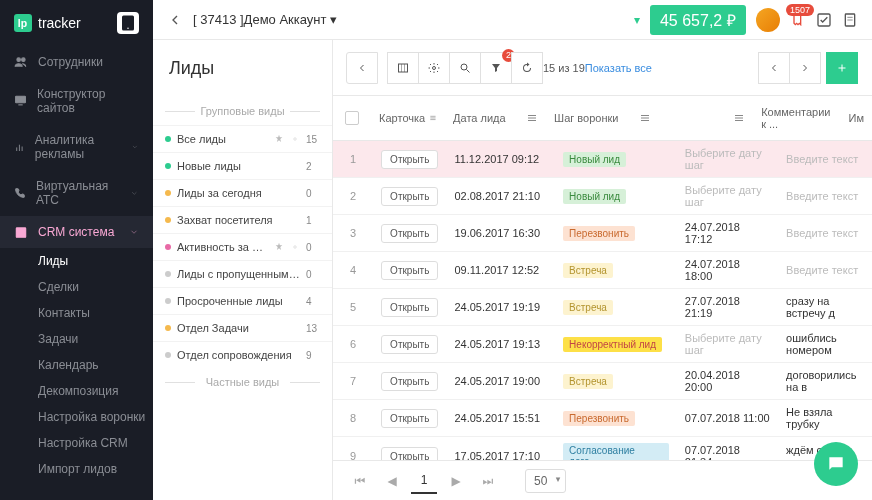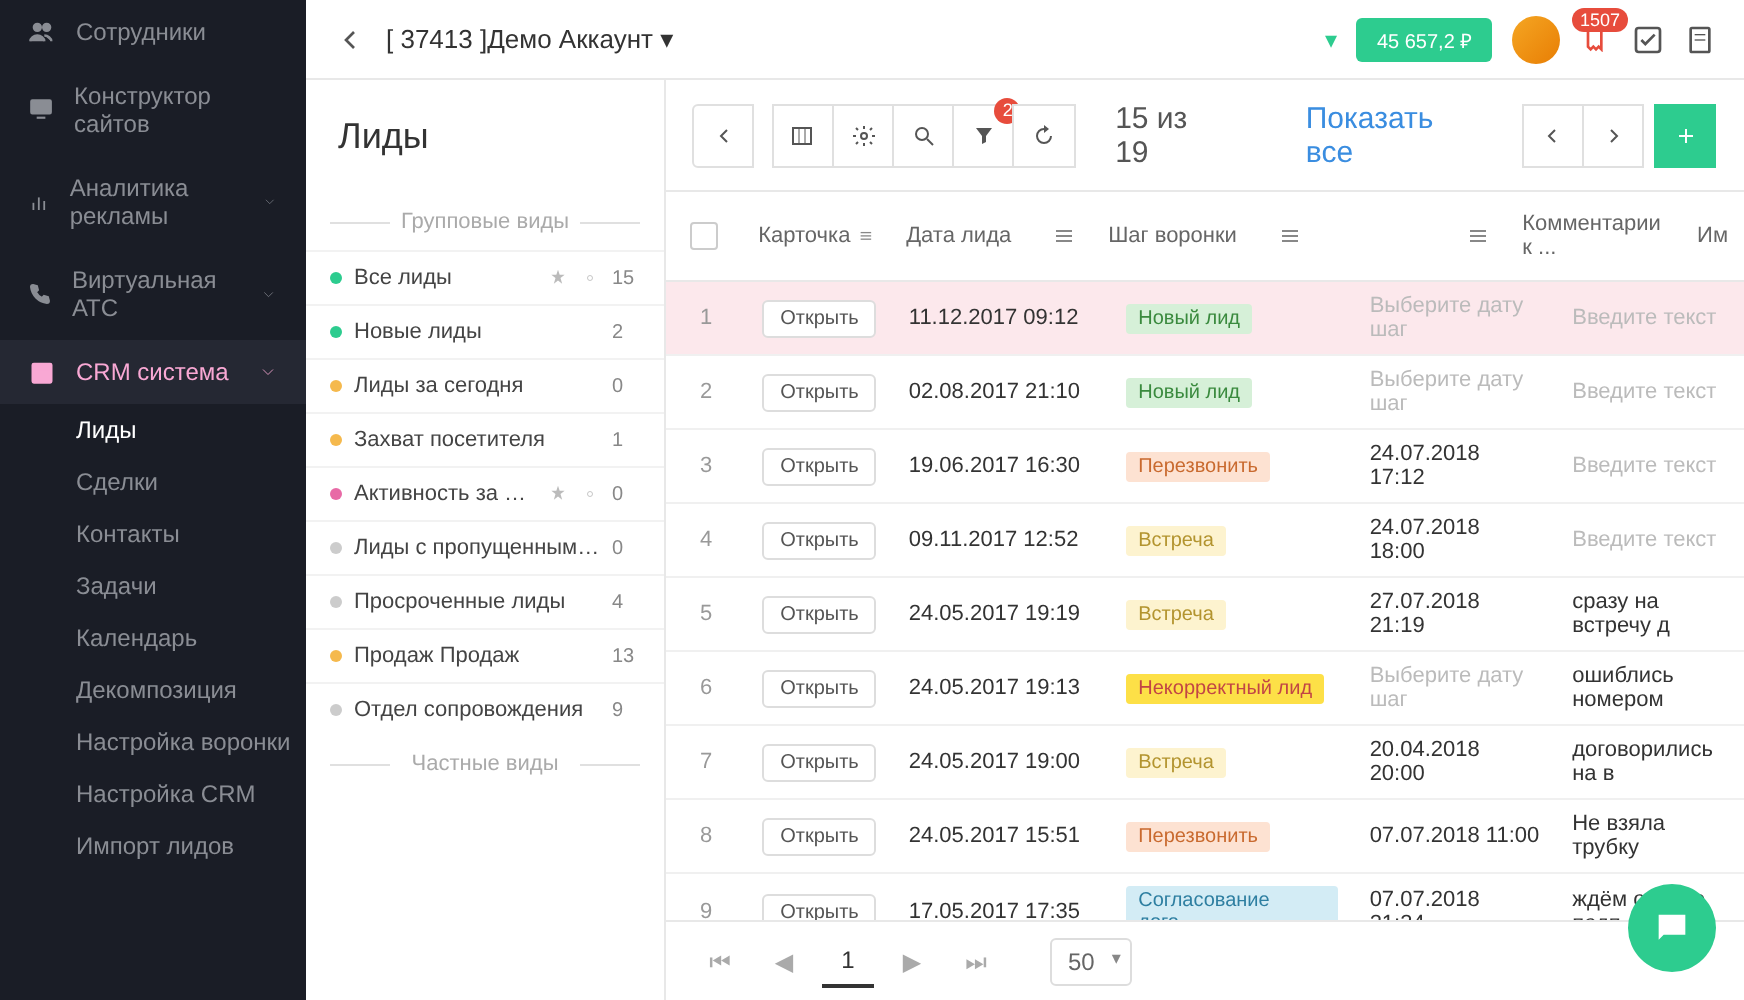--- a/index.html
+++ b/index.html
@@ -14,21 +14,21 @@
 .nav-item .ic{width:14px;fill:currentColor}
 .nav-item .chev{margin-left:auto;width:10px}
 .subnav{padding-left:38px}
 .subnav .sub-item{padding:6px 0;cursor:pointer;color:#8a8d94;font-size:12px}
 .subnav .sub-item.active{color:#fff}
 .main{flex:1;display:flex;flex-direction:column;overflow:hidden}
 .topbar{height:40px;border-bottom:1px solid #e8e8e8;display:flex;align-items:center;padding:0 14px;gap:10px}
 .topbar .back{cursor:pointer}
 .topbar .acct{font-size:13px;color:#333}
 .topbar .spacer{flex:1}
-.balance{background:#2dcc8f;color:#fff;padding:4px 10px;border-radius:3px;font-size:10px;font-weight:500}
+.balance{background:#2dcc8f;color:#fff;padding:4px 10px;border-radius:3px;font-size:16px;font-weight:500}
 .avatar{width:24px;height:24px;border-radius:50%;background:linear-gradient(135deg,#f5a623,#e87e04)}
 .notif{position:relative;cursor:pointer}
 .notif .badge{position:absolute;top:-6px;right:-8px;background:#e74c3c;color:#fff;font-size:9px;padding:1px 4px;border-radius:8px}
 .top-ic{width:16px;height:16px;fill:#555;cursor:pointer}
 .body{flex:1;display:flex;overflow:hidden}
 .leftpane{width:180px;border-right:1px solid #e8e8e8;display:flex;flex-direction:column}
 .leftpane h2{font-size:18px;font-weight:400;padding:18px 16px;color:#333}
 .group-hdr{text-align:center;color:#aaa;font-size:11px;padding:8px 15px;position:relative}
 .group-hdr::before,.group-hdr::after{content:'';position:absolute;top:50%;width:30px;height:1px;background:#e0e0e0}
 .group-hdr::before{left:12px}.group-hdr::after{right:12px}
@@ -38,21 +38,21 @@
 .vpin{width:10px;fill:#bbb}
 .vcnt{color:#888;font-size:10px;min-width:14px;text-align:left}
 .vgear{width:10px;fill:#bbb}
 .content{flex:1;display:flex;flex-direction:column;overflow:hidden}
 .toolbar{height:56px;display:flex;align-items:center;padding:0 14px;gap:0;border-bottom:1px solid #e8e8e8}
 .tb-btn{width:32px;height:32px;border:1px solid #e0e0e0;background:#fff;display:flex;align-items:center;justify-content:center;cursor:pointer;margin-left:-1px;position:relative}
 .tb-btn:first-child{border-radius:3px 0 0 3px}
 .tb-btn .badge{position:absolute;top:-4px;right:-4px;background:#e74c3c;color:#fff;font-size:9px;width:13px;height:13px;border-radius:50%;display:flex;align-items:center;justify-content:center}
 .tb-ic{width:12px;height:12px;fill:#555}
 .tb-spacer{flex:1}
-.tb-text{margin:0 20px;font-size:15px;color:#555}
+.tb-text{margin:0 0;font-size:11px;color:#555}
 .tb-link{color:#3a8de0;cursor:pointer}
 .tb-add{background:#2dcc8f;border-color:#2dcc8f}
 .tb-add .tb-ic{fill:#fff}
 .table{flex:1;overflow:auto}
 .thead{display:flex;border-bottom:1px solid #e8e8e8;background:#fff;font-size:11px;color:#666}
 .th{padding:10px 8px;display:flex;align-items:center;gap:4px}
 .th .menu-ic{margin-left:auto;width:12px;fill:#888}
 .c-idx{width:42px;justify-content:center}
 .c-card{width:74px}
 .c-date{width:116px}
@@ -73,20 +73,32 @@
 .pg-sel::after{content:'▾';position:absolute;right:5px;color:#888;font-size:9px}
 .chat-fab{position:absolute;bottom:14px;right:14px;width:44px;height:44px;border-radius:50%;background:#2dcc8f;display:flex;align-items:center;justify-content:center;cursor:pointer}
 .chat-fab svg{width:20px;height:20px;fill:#fff}
 .chk{width:14px;height:14px;border:1px solid #ccc;border-radius:2px}
 </style>
 </head>
 <body>
 
 <div class="app">
 <div class="sidebar">
+  <div class="logo">
+    <svg viewBox="0 0 24 24">
+          <rect width="24" height="24" rx="4" fill="#2dcc8f"></rect>
+          <text x="5" y="17" font-size="14" fill="#fff" font-weight="bold">lp</text>
+        </svg>
+    <span>tracker</span>
+    <span class="phone-ic">
+          <svg width="12" height="12" viewBox="0 0 24 24" fill="#1a1d26">
+            <path d="M6 2h12a2 2 0 012 2v16a2 2 0 01-2 2H6a2 2 0 01-2-2V4a2 2 0 012-2zm6 18a1 1 0 100-2 1 1 0 000 2z"></path>
+          </svg>
+        </span>
+  </div>
   <div id="nav">
         <div class="nav-item ">
           <svg class="ic" viewBox="0 0 24 24" fill="none" stroke="currentColor" stroke-width="2">
             <path d="M8 11a3 3 0 100-6 3 3 0 000 6zM16 11a3 3 0 100-6 3 3 0 000 6zM2 20c0-3 3-5 6-5s6 2 6 5M14 15c3 0 6 2 6 5"></path>
           </svg>
           <span>Сотрудники</span>
         </div>
         <div class="nav-item ">
           <svg class="ic" viewBox="0 0 24 24" fill="none" stroke="currentColor" stroke-width="2">
             <rect x="3" y="4" width="18" height="12" rx="1"></rect>
@@ -213,21 +225,21 @@
               <span class="vname">Лиды с пропущенными ...</span>
               <span class="vcnt">0</span>
             </div>
             <div class="view-item">
               <span class="vdot" style="background:#ccc"></span>
               <span class="vname">Просроченные лиды</span>
               <span class="vcnt">4</span>
             </div>
             <div class="view-item">
               <span class="vdot" style="background:#f5b94d"></span>
-              <span class="vname">Продаж Продаж</span>
+              <span class="vname">Отдел Задачи</span>
               <span class="vcnt">13</span>
             </div>
             <div class="view-item">
               <span class="vdot" style="background:#ccc"></span>
               <span class="vname">Отдел сопровождения</span>
               <span class="vcnt">9</span>
             </div>
           </div>
       <div class="group-hdr">Частные виды</div>
     </div>
@@ -396,21 +408,21 @@
                 <div class="td c-idx idx">8</div>
                 <div class="td c-card"><button class="open-btn">Открыть</button></div>
                 <div class="td c-date">24.05.2017 15:51</div>
                 <div class="td c-stage"><span class="tag" style="background:#fde2d2;color:#c96a2f">Перезвонить</span></div>
                 <div class="td c-extra ">07.07.2018 11:00</div>
                 <div class="td c-comm ">Не взяла трубку</div>
               </div>
               <div class="trow ">
                 <div class="td c-idx idx">9</div>
                 <div class="td c-card"><button class="open-btn">Открыть</button></div>
-                <div class="td c-date">17.05.2017 17:35</div>
+                <div class="td c-date">17.05.2017 17:10</div>
                 <div class="td c-stage"><span class="tag" style="background:#d3ecf5;color:#2e7fa1">Согласование дого...</span></div>
                 <div class="td c-extra ">07.07.2018 21:34</div>
                 <div class="td c-comm ">ждём от него подп</div>
               </div>
             </div>
 
       </div>
 
       <div class="pager">
         <div class="pg-btn">⏮</div>

